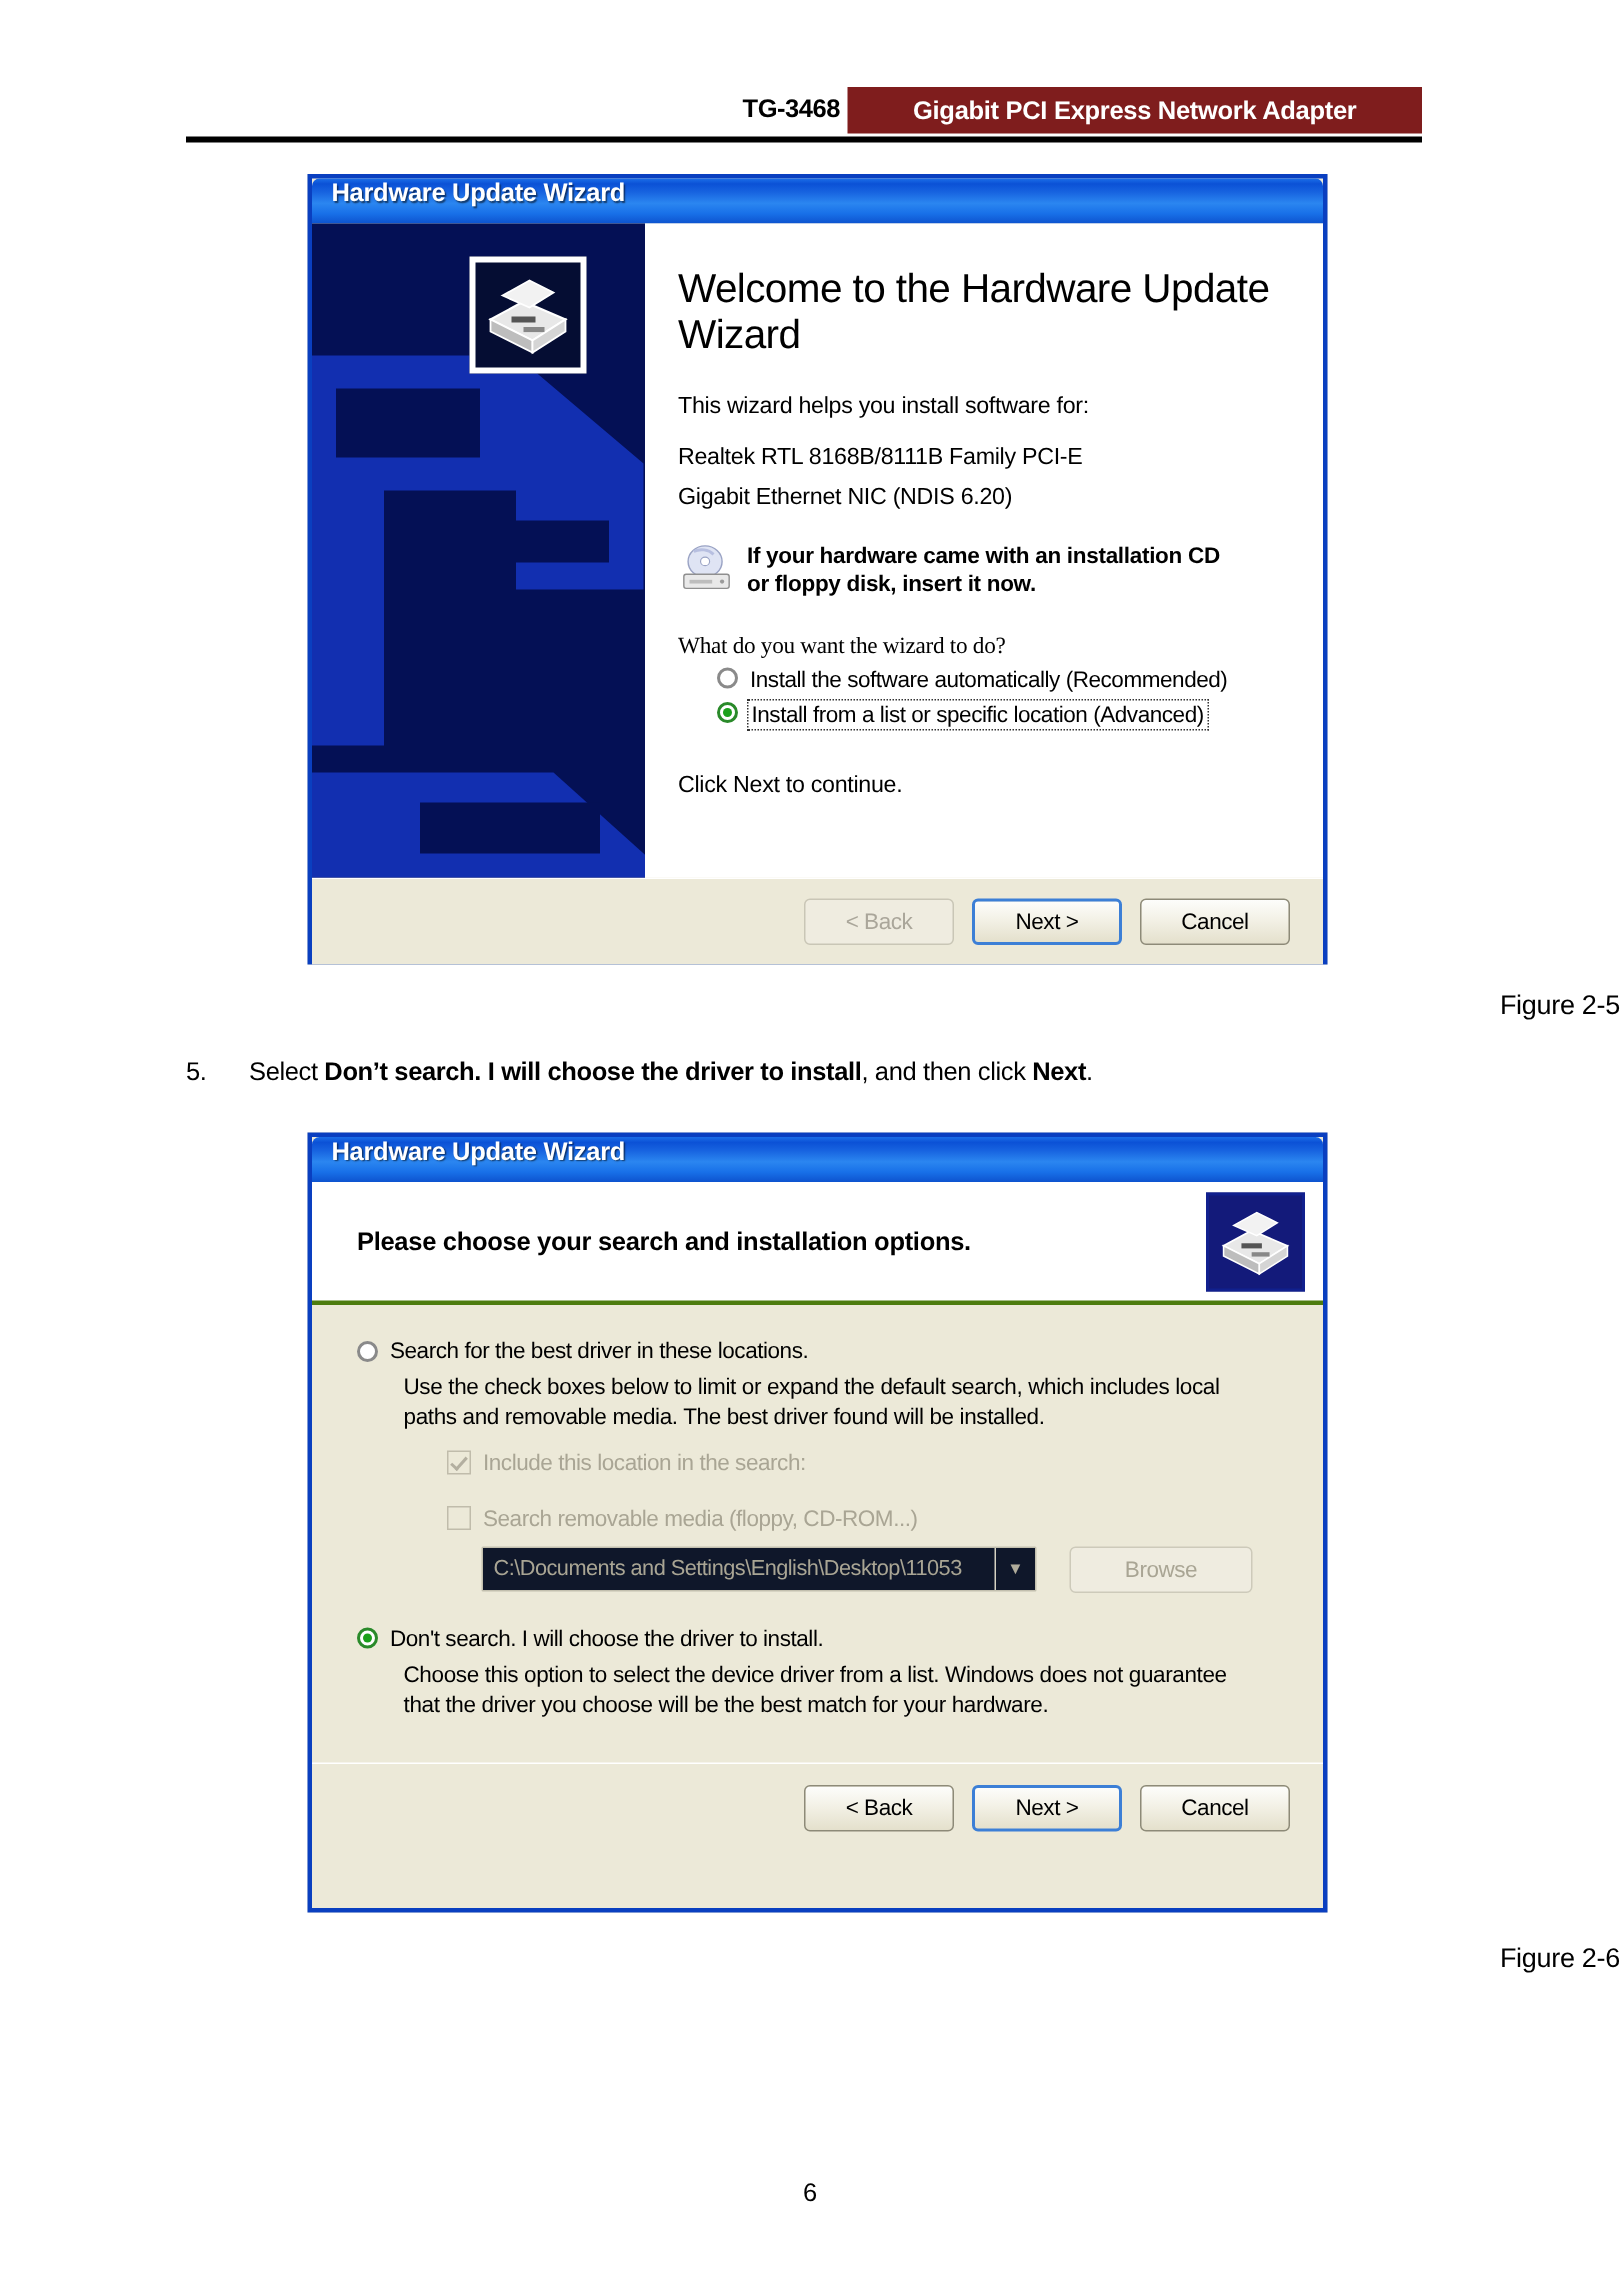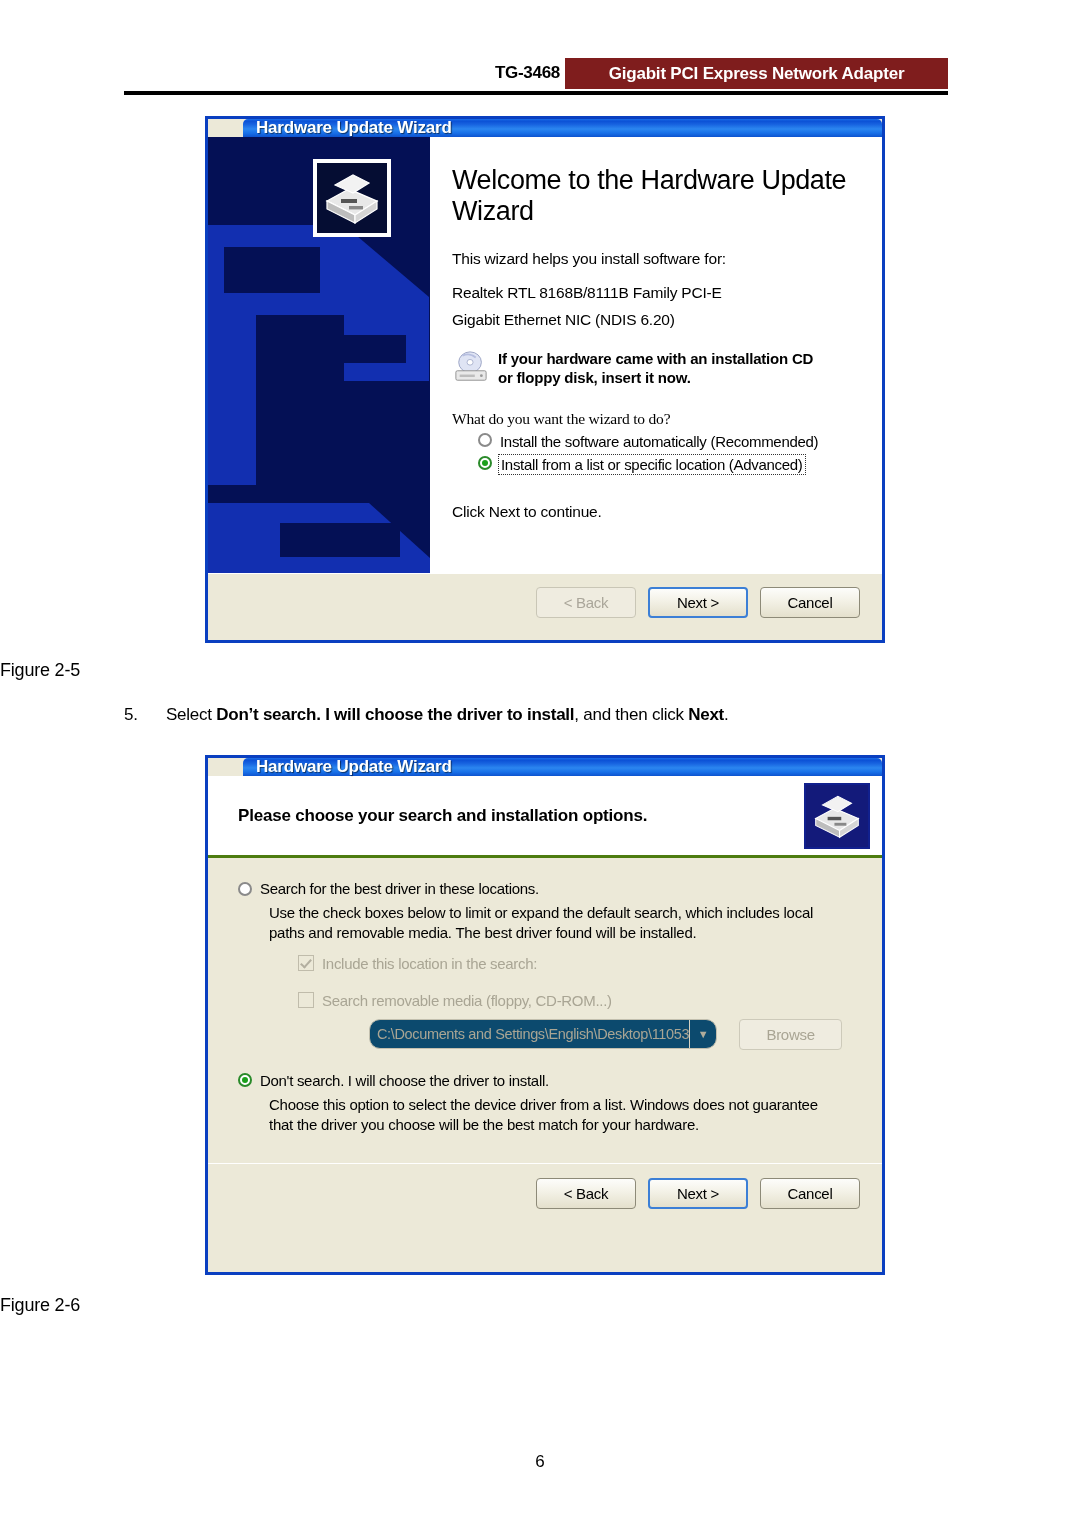--- a/index.html
+++ b/index.html
@@ -58,31 +58,30 @@
   }
 
   
   .dialog {
     position: absolute;
     background: #ece9d8;
     border: 3px solid #0a3fc0;
     box-sizing: border-box;
   }
   .titlebar {
-    height: 18px;
+    height: 30px;
     background: linear-gradient(to bottom,
         #1b6ee8 0%, #0b51d6 12%, #1763e0 30%,
         #2b86f0 55%, #1870e8 78%, #0d53cf 100%);
     border-top-left-radius: 5px;
     border-top-right-radius: 5px;
     display: flex;
-    align-items: center;
+    align-items: flex-start;
     padding-left: 13px;
     box-sizing: border-box;
-    margin-left: 35px;
   }
   .titlebar-text {
     color: #ffffff;
     font-size: 17px;
     font-weight: bold;
     letter-spacing: -0.2px;
     text-shadow: 1px 1px 1px rgba(0,0,0,0.55);
   }
 
   
@@ -321,26 +320,25 @@
   .path-row {
     display: flex;
     align-items: center;
     margin-left: 83px;
     margin-top: 10px;
   }
   .combo {
     width: 370px;
     height: 30px;
     border: 1px solid #c2bfae;
-    background: #0c4a6e;
-    display: flex;
-    align-items: center;
-    box-sizing: border-box;
-    border-radius: 11px;
-    margin-left: 48px;
+    background: #0f172a;
+    display: flex;
+    align-items: center;
+    box-sizing: border-box;
+    border-radius: 1px;
   }
   .combo-text {
     flex: 1;
     padding-left: 7px;
     font-size: 14.5px;
     color: #a9a594;
     letter-spacing: -0.35px;
     white-space: nowrap;
     overflow: hidden;
   }
@@ -377,21 +375,21 @@
     align-items: center;
     justify-content: flex-end;
     padding-right: 22px;
     box-sizing: border-box;
   }
 
   
   .fig-caption {
     position: absolute;
     width: 100%;
-    text-align: left;
+    text-align: right;
     font-size: 18px;
     letter-spacing: -0.2px;
   }
   .step-line {
     position: absolute;
     left: 124px;
     top: 705px;
     width: 824px;
     font-size: 17px;
     letter-spacing: -0.25px;

